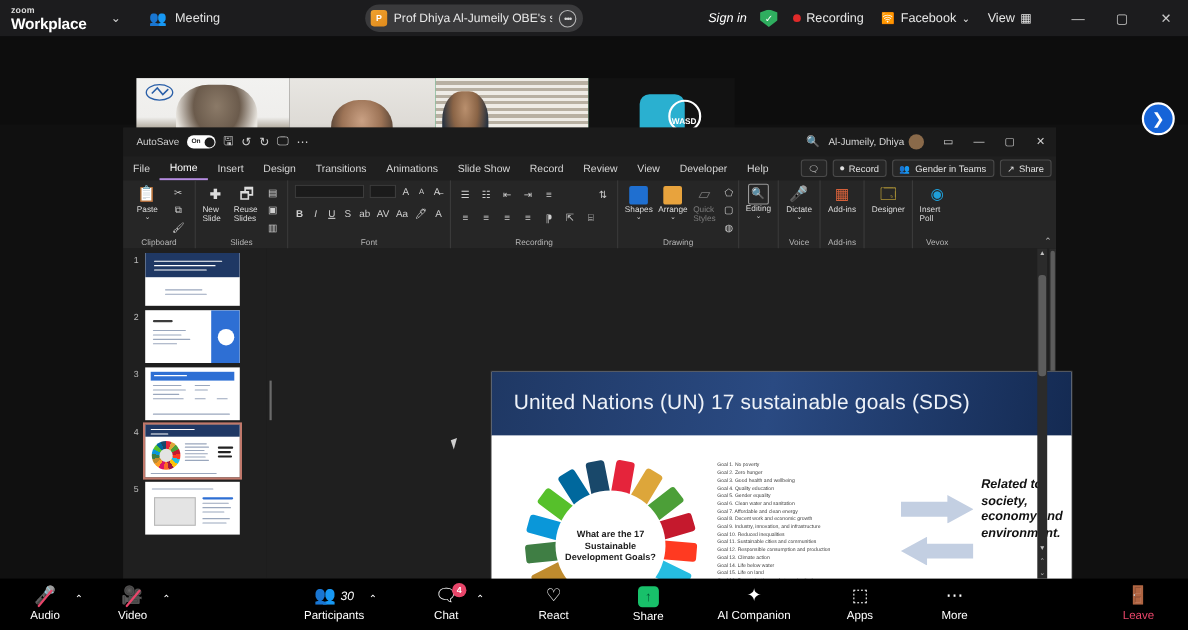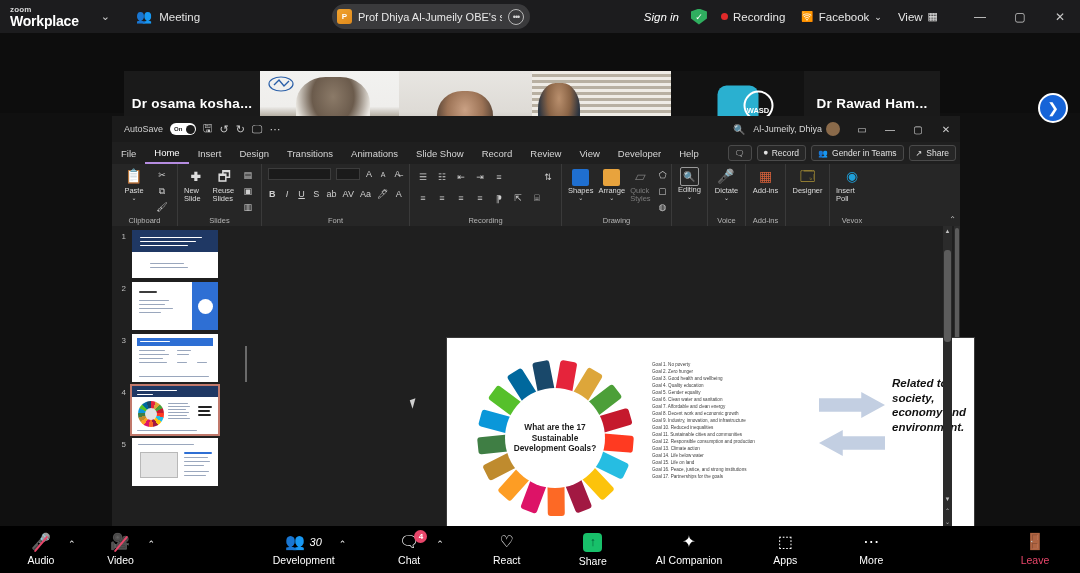--- a/index.html
+++ b/index.html
@@ -269,27 +269,20 @@
       <div class="win-btns">
         <span class="win-btn">—</span>
         <span class="win-btn">▢</span>
         <span class="win-btn">✕</span>
       </div>
     </div>
   </div>
 
   <div class="strip">
     <div class="tiles" id="tiles">
-        <div class="tile" style="width: 136px; background: rgb(26, 26, 26);">
-          <div class="bigname">Dr osama kosha...</div>
-          <div class="nameplate">
-            <span class="micoff">🎤</span>
-            <span>Dr osama koshadah</span>
-          </div>
-        </div>
         <div class="tile" style="width: 139px; background: linear-gradient(rgb(242, 242, 240) 0%, rgb(239, 238, 236) 48%, rgb(185, 179, 168) 60%, rgb(207, 202, 194) 100%);">
           <div class="fasrc-logo"><svg width="30" height="24" viewBox="0 0 30 24">
               <ellipse cx="15" cy="9" rx="12" ry="7" fill="none" stroke="#2a5fa8" stroke-width="1.2"></ellipse>
               <path d="M8 10 L13 5 L18 11 L23 6" stroke="#2a5fa8" stroke-width="1.4" fill="none"></path>
             </svg></div>
           <div style="position: absolute; left: 36px; top: 6px; width: 74px; height: 66px; background: radial-gradient(at 50% 30%, rgb(139, 122, 104) 0%, rgb(107, 91, 76) 40%, rgb(233, 230, 224) 72%); border-radius: 40% 40% 20% 20%;"></div>
           <div class="nameplate">
             <span class="micoff">🎤</span>
             <span>FASRC</span>
           </div>
@@ -310,27 +303,20 @@
         </div>
         <div class="tile" style="width: 133px; background: rgb(18, 18, 18);">
           <div class="wasd-box">
             <div class="ring">
               <div class="wtxt">WASD</div>
             </div>
           </div>
           <div class="nameplate">
             <span class="micoff">🎤</span>
             <span>World Association for ...</span>
-          </div>
-        </div>
-        <div class="tile" style="width: 136px; background: rgb(26, 26, 26);">
-          <div class="bigname">Dr Rawad Ham...</div>
-          <div class="nameplate">
-            <span class="micoff">🎤</span>
-            <span>Dr Rawad Hammad</span>
           </div>
         </div>
       </div>
     <div class="next-arrow">❯</div>
   </div>
 
   <div class="ppt">
 
     <div class="ppt-title">
       <div class="qat">
@@ -629,20 +615,23 @@
         <div class="thumbbar"></div>
       </div>
       <div class="splitter">
           <div class="grip"></div>
         </div>
 
       <div class="canvas">
         <div class="cursor"></div>
 
         <div class="slide">
+          <div class="slide-hdr">
+            <h1>United Nations (UN) 17 sustainable goals (SDS)</h1>
+          </div>
           <div class="slide-body">
 
             <div class="wheel-wrap">
               <div class="wheel" id="wheel">
                   <div class="seg" style="background: rgb(229, 36, 59); transform: rotate(10deg);"></div>
                   <div class="seg" style="background: rgb(221, 166, 58); transform: rotate(31.1765deg);"></div>
                   <div class="seg" style="background: rgb(76, 159, 56); transform: rotate(52.3529deg);"></div>
                   <div class="seg" style="background: rgb(197, 25, 45); transform: rotate(73.5294deg);"></div>
                   <div class="seg" style="background: rgb(255, 58, 33); transform: rotate(94.7059deg);"></div>
                   <div class="seg" style="background: rgb(38, 189, 226); transform: rotate(115.882deg);"></div>
@@ -718,21 +707,21 @@
             <span class="zb-ic" style="position: relative;">🎥<span class="slash"></span></span>
             <span>Video</span>
           </div>
           <span class="caret">⌃</span>
         </div>
       </div>
     <div style="display:flex;align-items:center;gap:40px;margin-left:auto;margin-right:auto;" id="zb-center">
         <div style="display: flex; align-items: center;">
           <div class="zb-item">
             <span class="zb-ic" style="position: relative;">👥<span style="font-size:11px;margin-left:4px;font-style:italic;">30</span></span>
-            <span>Development</span>
+            <span>Participants</span>
           </div>
           <span class="caret">⌃</span>
         </div>
         <div style="display: flex; align-items: center;">
           <div class="zb-item">
             <span class="zb-ic" style="position: relative;">🗨<span class="badge">4</span></span>
             <span>Chat</span>
           </div>
           <span class="caret">⌃</span>
         </div>

